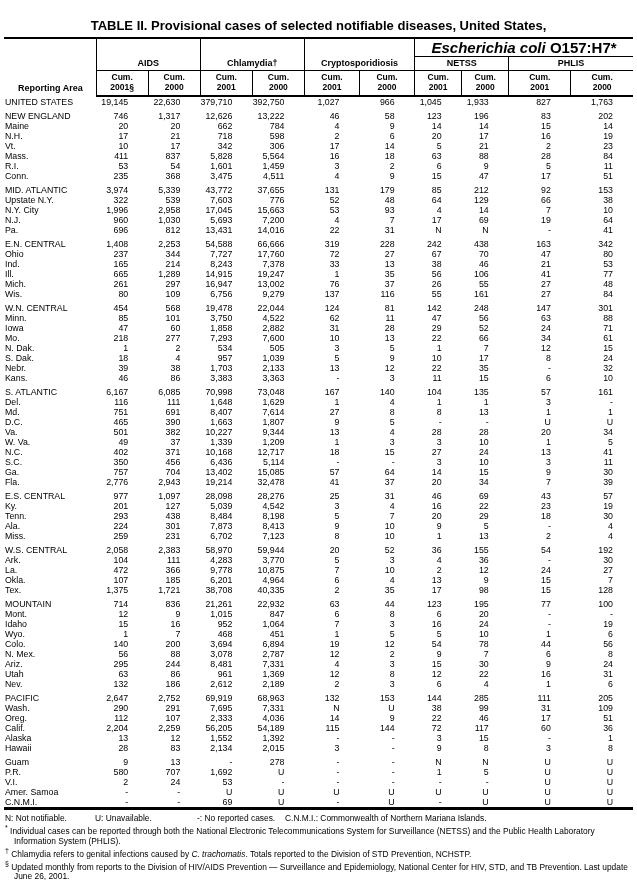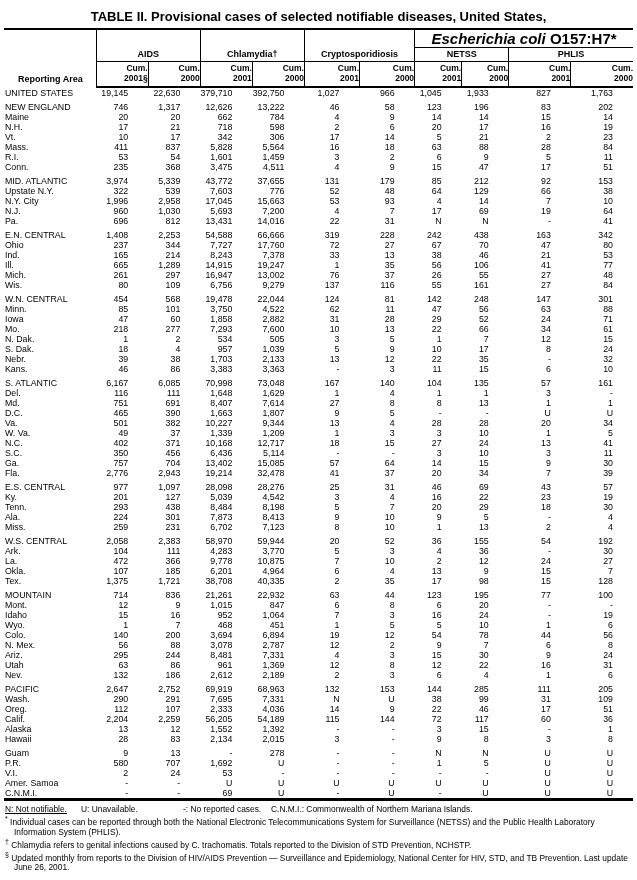--- a/index.html
+++ b/index.html
@@ -2,56 +2,56 @@
 <html><head>
 <meta charset="utf-8">
 <style>
   html,body { margin:0; padding:0; }
   body {
     width:637px; height:880px; background:#ffffff; color:#000;
     font-family:"Liberation Sans", sans-serif;
     -webkit-font-smoothing:antialiased;
     overflow:hidden;
   }
-  .page-title { text-align:center; font-weight:bold; font-size:13px; line-height:15px; padding-top:9px; }
+  .page-title { text-align:center; font-weight:bold; font-size:13px; line-height:15px; padding-top:18px; }
 
   table.mmwr { border-collapse:collapse; table-layout:fixed; width:629px; margin:4px 4px 0 4px;
                border-top:2px solid #000; border-bottom:3px solid #000; }
   col.c-area { width:92px; }
   col.c-aids { width:52px; }
   col.c-chl  { width:52px; }
   col.c-cry  { width:55px; }
   col.c-net  { width:47px; }
   col.c-phl  { width:62px; }
 
   th { font-weight:bold; padding:0; }
   th.area-h { text-align:center; vertical-align:bottom; font-size:9px; padding:0 0 3px 1px;
               border-right:1.5px solid #000; }
   th.sp { height:17px; }
   .gr { border-right:1.5px solid #000; }
   th.ecoli { font-size:15px; border-bottom:1.5px solid #000; vertical-align:middle; }
   th.ecoli i { font-style:italic; }
   th.grp { font-size:9px; line-height:13px; height:13px; border-bottom:1.5px solid #000; vertical-align:middle; }
-  th.cum { font-size:8.5px; line-height:9.5px; text-align:right; padding:2px 0 3px 0;
+  th.cum { font-size:8.5px; line-height:9.5px; text-align:center; padding:2px 0 3px 0;
            border-right:1.2px solid #000; border-bottom:2.5px solid #000; }
   th.cum.last { border-right:none; }
 
   tbody td { font-size:8.8px; line-height:10px; height:10px; padding:0; white-space:nowrap; }
   tbody td.area { text-align:left; padding-left:1px; }
   tbody td.num  { text-align:right; padding-right:20px; }
   tr.gap td { height:4px; line-height:4px; font-size:2px; }
 
   .footnotes { margin:3px 5px 0 5px; font-size:8.4px; line-height:10px; }
   .legend { display:flex; }
-  .legend span:nth-child(1){ width:76px;text-decoration:underline; }
+  .legend span:nth-child(1){ width:90px; }
   .legend span:nth-child(2){ width:102px; }
   .legend span:nth-child(3){ width:88px; }
   .footnotes p { margin:0; padding-left:9px; text-indent:-9px; }
   .fn-marker { font-size:7px; vertical-align:super; }
-  .it { }
+  .it { font-style:italic; }
 </style>
 </head>
 <body>
 
 <div class="page-title">
   <div>TABLE II. Provisional cases of selected notifiable diseases, United States,</div>
 </div>
 
 <table class="mmwr">
   <colgroup>

